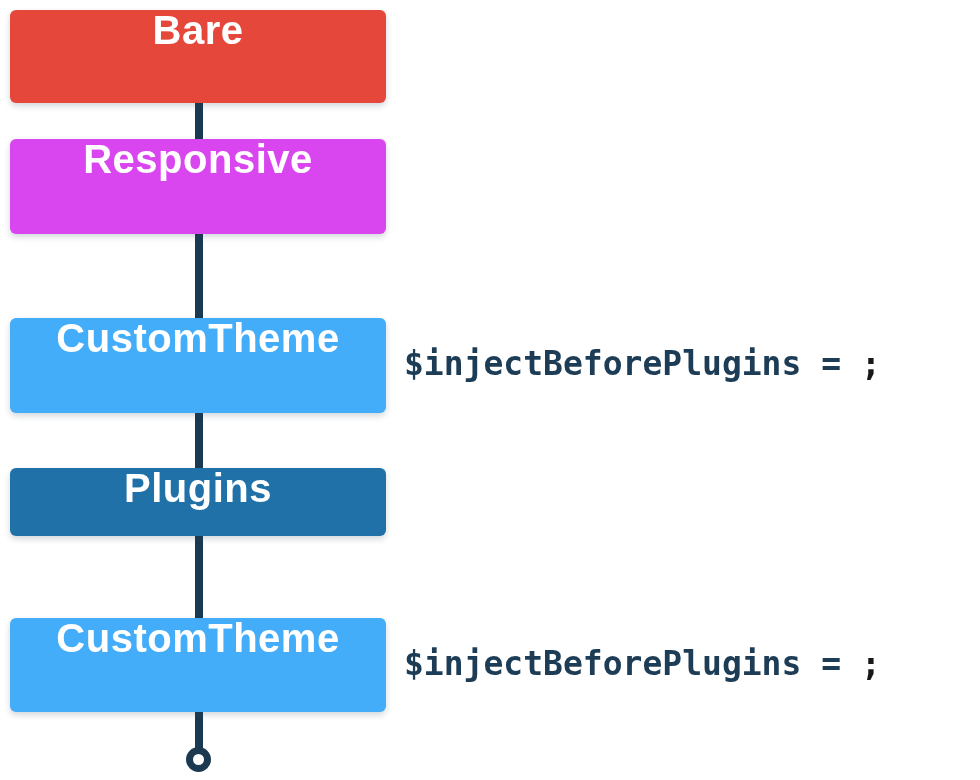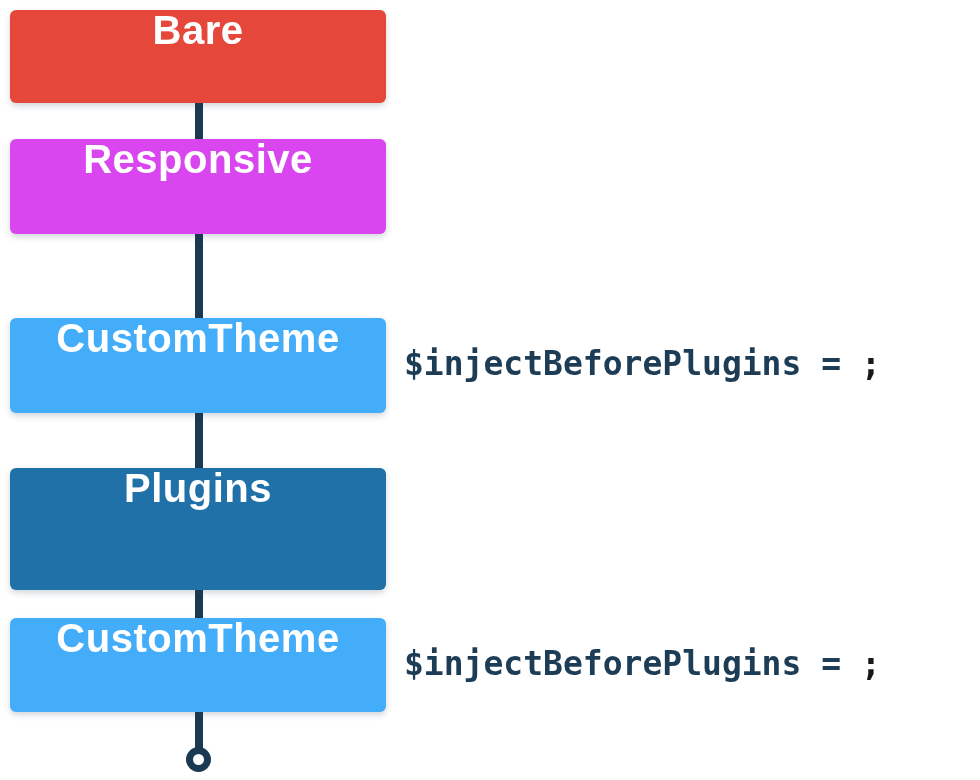--- a/index.html
+++ b/index.html
@@ -53,21 +53,21 @@
     color: #ffffff;
     font-size: 40px;
     font-weight: bold;
     letter-spacing: 0.5px;
     line-height: 1;
     padding-bottom: 2px;
   }
   .node-1 { top: 10px;  height: 93px; }
   .node-2 { top: 139px; height: 95px; }
   .node-3 { top: 318px; height: 95px; }
-  .node-4 { top: 468px; height: 122px; }
+  .node-4 { top: 468px; height: 68px; }
   .node-5 { top: 618px; height: 94px; }
   
   .code {
     position: absolute;
     left: 404px;
     height: 44px;
     display: flex;
     font-family: "DejaVu Sans Mono", monospace;
     font-weight: bold;
     font-size: 33px;

